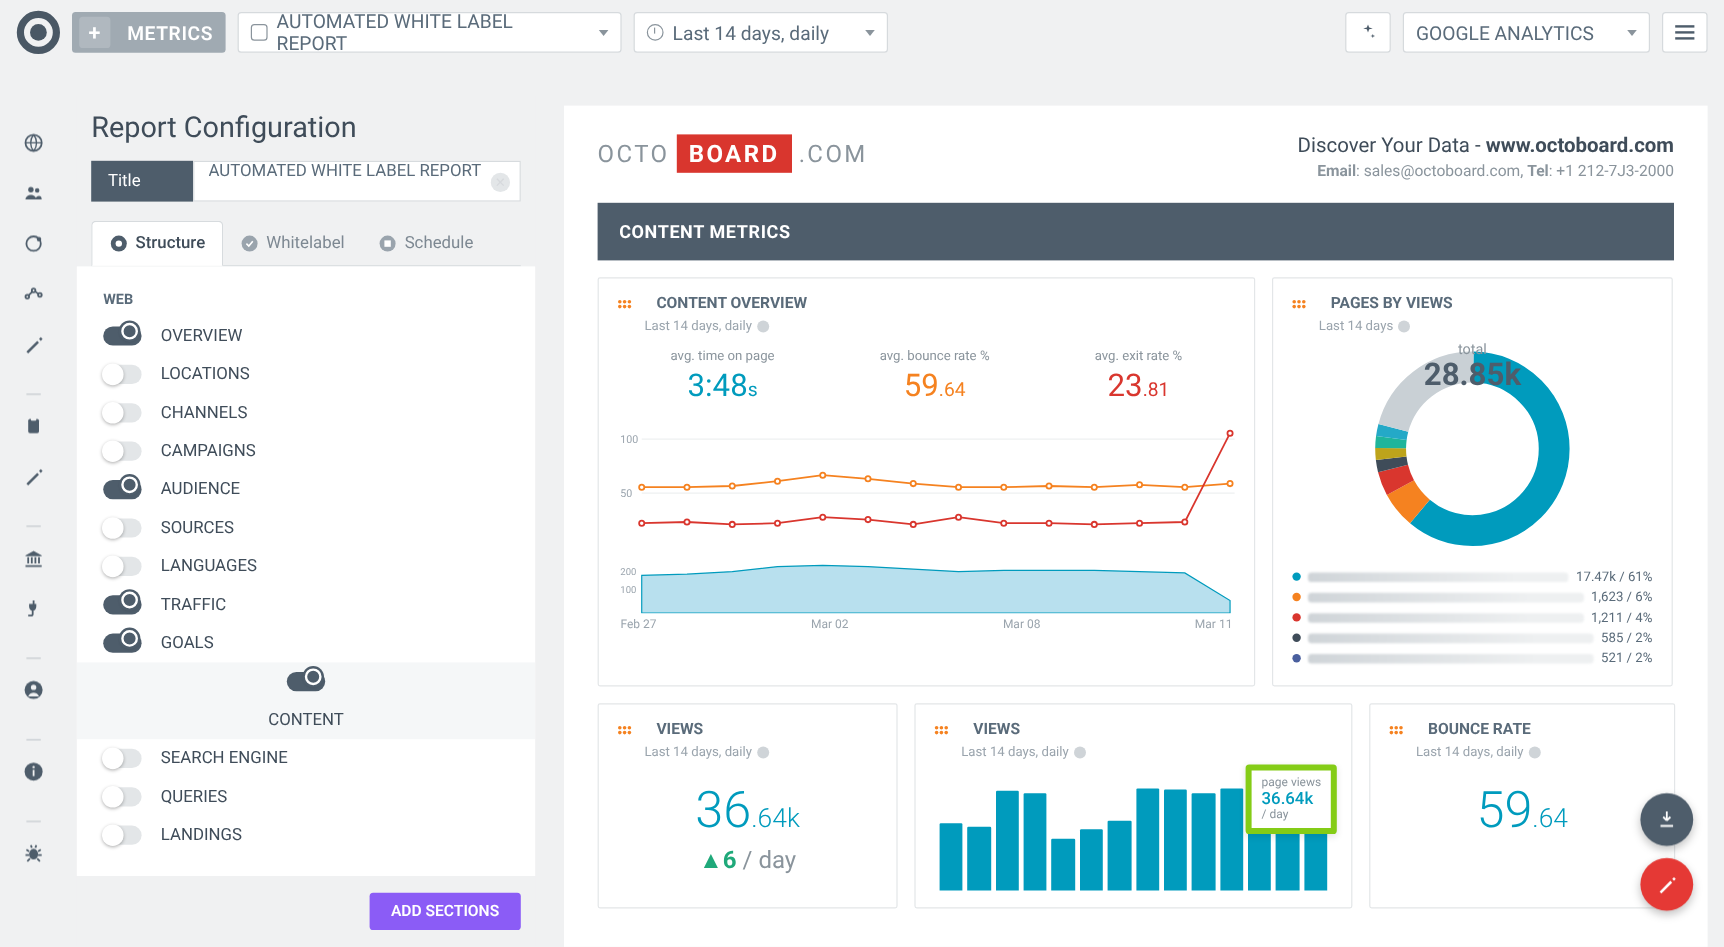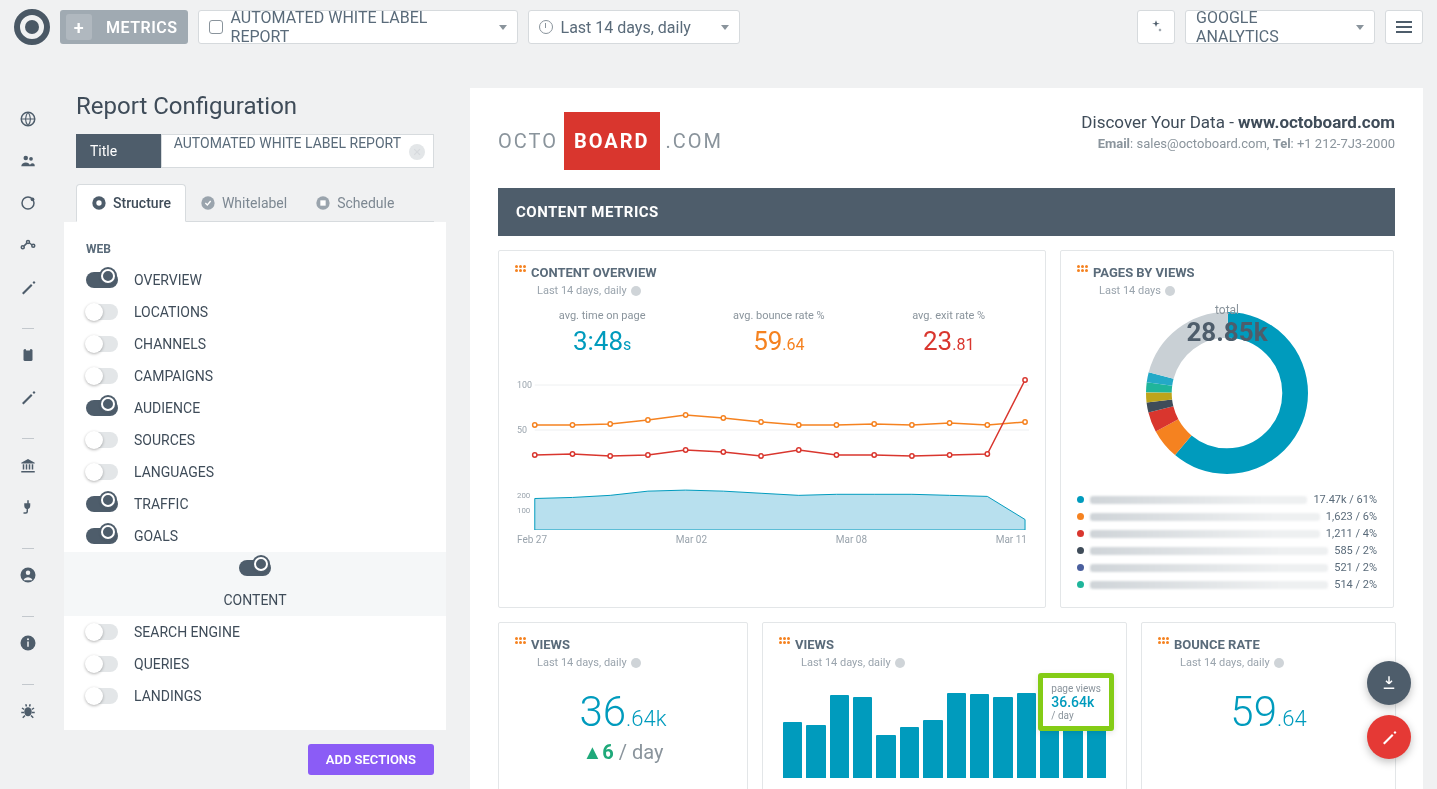--- a/index.html
+++ b/index.html
@@ -10,21 +10,21 @@
 .logo { width: 36px; height: 36px; border: 6px solid #4a5865; border-radius: 50%; position: relative; }
 .logo::after { content: ""; position: absolute; left: 5px; top: 5px; width: 14px; height: 14px; background: #4a5865; border-radius: 50%; }
 
 .btn { display: flex; align-items: center; border: 1px solid #d6dadd; background: #fff; border-radius: 3px; height: 34px; padding: 0 10px; cursor: pointer; color: #5a6b7a; gap: 8px; }
 .btn .chev { margin-left: 12px; }
 .metrics-btn { background: #a0aab2; color: #fff; border: none; font-weight: 600; letter-spacing: .5px; }
 .metrics-btn .plus { background: #b0b8bf; width: 26px; height: 26px; border-radius: 3px; display: flex; align-items: center; justify-content: center; font-size: 18px; color: #fff; margin-right: 6px; margin-left: -4px;}
 .dropdown { min-width: 0; }
 .dropdown.wide { width: 320px; justify-content: space-between; }
 .dropdown.mid { width: 212px; justify-content: space-between; }
-.ga-dd { width: 190px; justify-content: space-between; }
+.ga-dd { width: 206px; justify-content: space-between; }
 .icon-btn { width: 38px; justify-content: center; }
 .spacer { flex: 1; }
 
 
 .rail { position: fixed; left: 0; top: 97px; width: 56px; display: flex; flex-direction: column; align-items: center; gap: 18px; padding-top: 10px; }
 .rail .ritem { width: 24px; height: 24px; display: flex; align-items: center; justify-content: center; cursor: pointer; }
 .rail .sep { width: 12px; height: 16px; border-bottom: 1px solid #c3c8cd; margin: -4px 0; }
 
 
 .config { position: absolute; left: 64px; top: 80px; width: 382px; bottom: 0; display: flex; flex-direction: column; background: #f0f1f2; }
@@ -48,34 +48,34 @@
 .toggle.on { background: #4e5d6b; }
 .toggle.on .knob { left: 15px; background: #4e5d6b; box-shadow: 0 0 0 2px #4e5d6b, 0 1px 3px rgba(0,0,0,.3); border: 2px solid #fff; top:-3px; width:14px; height:14px; }
 
 .add-sections { margin: 14px 12px; align-self: flex-end; background: #8b5cf6; color: #fff; border: none; padding: 8px 18px; font-size: 13px; font-weight: 600; border-radius: 3px; cursor: pointer; }
 
 
 .viewport { position: absolute; left: 470px; right: 14px; top: 88px; bottom: 0; background: #fff; padding: 24px 28px 0; overflow: hidden; }
 .vp-head { display: flex; justify-content: space-between; align-items: flex-start; margin-bottom: 18px; }
 .octo-logo { display: flex; align-items: center; gap: 6px; font-size: 20px; letter-spacing: 2px; }
 .octo-logo .g { color: #8a949c; }
-.octo-logo .r { background: #d9362e; color: #fff; padding: 17px 10px; font-weight: 700; }
+.octo-logo .r { background: #d9362e; color: #fff; padding: 4px 10px; font-weight: 700; }
 .vp-head .r2 { text-align: right; color: #8a949c; font-size: 13px; }
 .vp-head .r2 .big { font-size: 17px; color: #3f4c59; margin-bottom: 4px; }
 .vp-head .r2 .big b { font-weight: 700; }
 .section-banner { background: #4e5d6b; color: #fff; padding: 15px 18px; font-size: 15px; font-weight: 700; letter-spacing: .5px; margin-bottom: 14px; }
 
 .cards { display: flex; gap: 14px; margin-bottom: 14px; }
 .card { border: 1px solid #e3e6e8; border-radius: 2px; padding: 14px 16px; background: #fff; flex-shrink: 0; }
 .card.big { width: 548px; }
 .card.mid { width: 334px; }
 .card.sml { width: 250px; }
 .card.nar { width: 365px; }
 .card.sm2 { width: 255px; }
-.card-title { display: flex; align-items: flex-start; gap: 4px; font-size: 13px; font-weight: 700; color: #5a6b7a; }
+.card-title { display: flex; align-items: center; gap: 20px; font-size: 13px; font-weight: 700; color: #5a6b7a; }
 .card-sub { font-size: 11px; color: #9aa4ad; margin: 4px 0 0 22px; display:flex; align-items:center; gap:4px; }
 .dots-ico { display: inline-flex; gap: 1px; flex-wrap:wrap; width:12px; }
 .dots-ico i { width:3px; height:3px; background:#f58220; border-radius:50%; display:block; }
 .dots-ico i:nth-child(1){background:#f58220;} .dots-ico i:nth-child(2){background:#f58220;}
 .info-dot{width:10px;height:10px;border-radius:50%;background:#cfd4d8;display:inline-block;}
 
 .metrics3 { display: flex; justify-content: space-around; margin-top: 12px; }
 .met { text-align: center; }
 .met .ml { font-size: 11px; color: #8a949c; margin-bottom: 4px; }
 .met .mv { font-size: 26px; font-weight: 400; }
@@ -504,25 +504,20 @@
             <div class="lrow">
               <span class="dot" style="background:#3f4c59"></span>
               <span class="blur"></span>
               <span class="val">585 / 2%</span>
             </div>
             <div class="lrow">
               <span class="dot" style="background:#4a5f9e"></span>
               <span class="blur"></span>
               <span class="val">521 / 2%</span>
             </div>
-            <div class="lrow">
-              <span class="dot" style="background:#1fb59b"></span>
-              <span class="blur"></span>
-              <span class="val">514 / 2%</span>
-            </div>
           </div>
       </div>
     </div>
   </div>
 
   <div class="cards">
     <div class="card sml bignum">
       <div class="card-title">
           <span class="dots-ico">
             <i></i>

